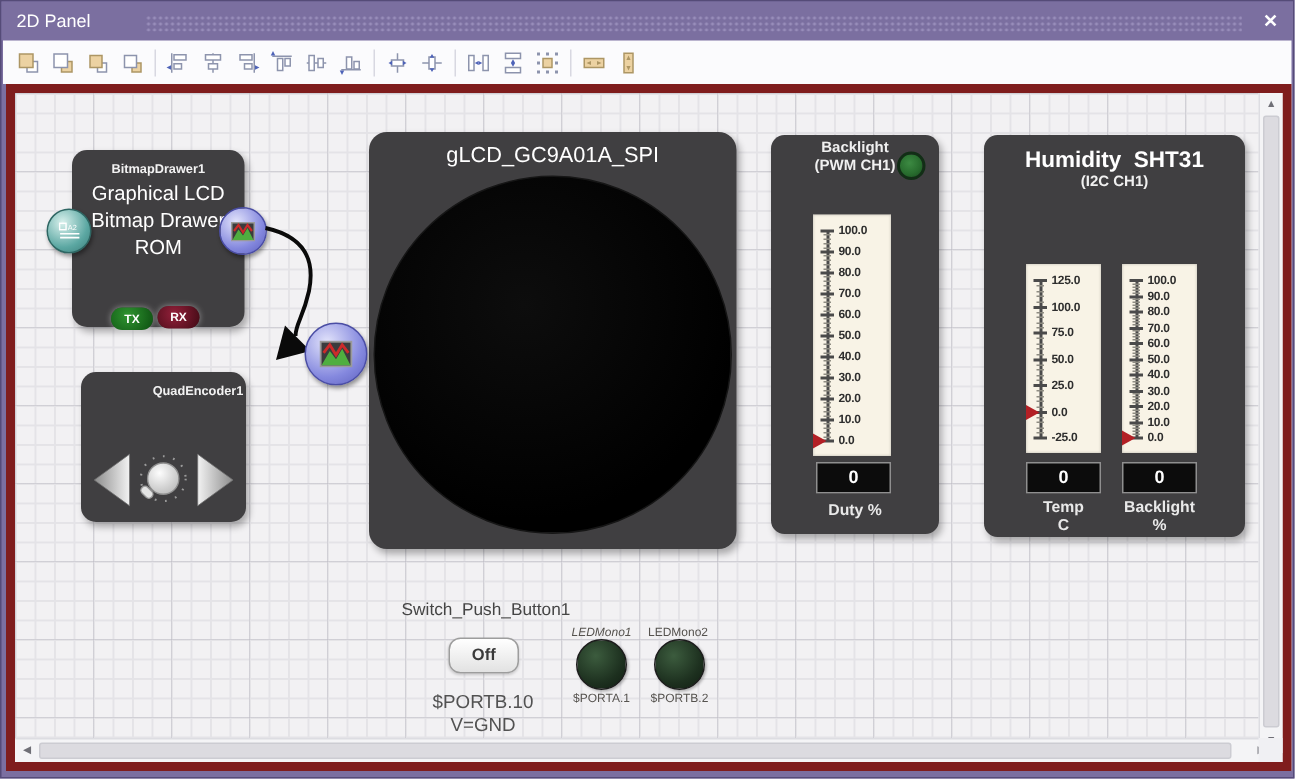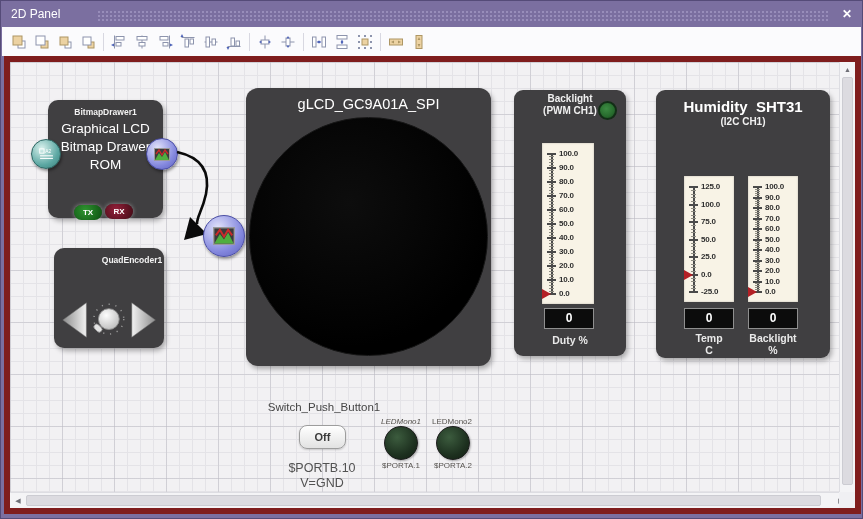--- a/index.html
+++ b/index.html
@@ -567,21 +567,21 @@
       <div class="off-btn">Off</div>
       <div class="free-label portb">$PORTB.10</div>
       <div class="free-label vgnd">V=GND</div>
 
       <div class="free-label led-name led1-name">LEDMono1</div>
       <div class="led-circle led1-circle"></div>
       <div class="free-label led-name led1-port">$PORTA.1</div>
 
       <div class="free-label led-name led2-name">LEDMono2</div>
       <div class="led-circle led2-circle"></div>
-      <div class="free-label led-name led2-port">$PORTA.2</div>
+      <div class="free-label led-name led2-port">$PORTB.2</div>
 
     </div>
 
     <div class="vscroll">
       <div class="sb-arrow sb-up">▲</div>
       <div class="thumb-v"></div>
       <div class="sb-arrow sb-down">▼</div>
     </div>
     <div class="hscroll">
       <div class="sb-arrow sb-left">◀</div>

